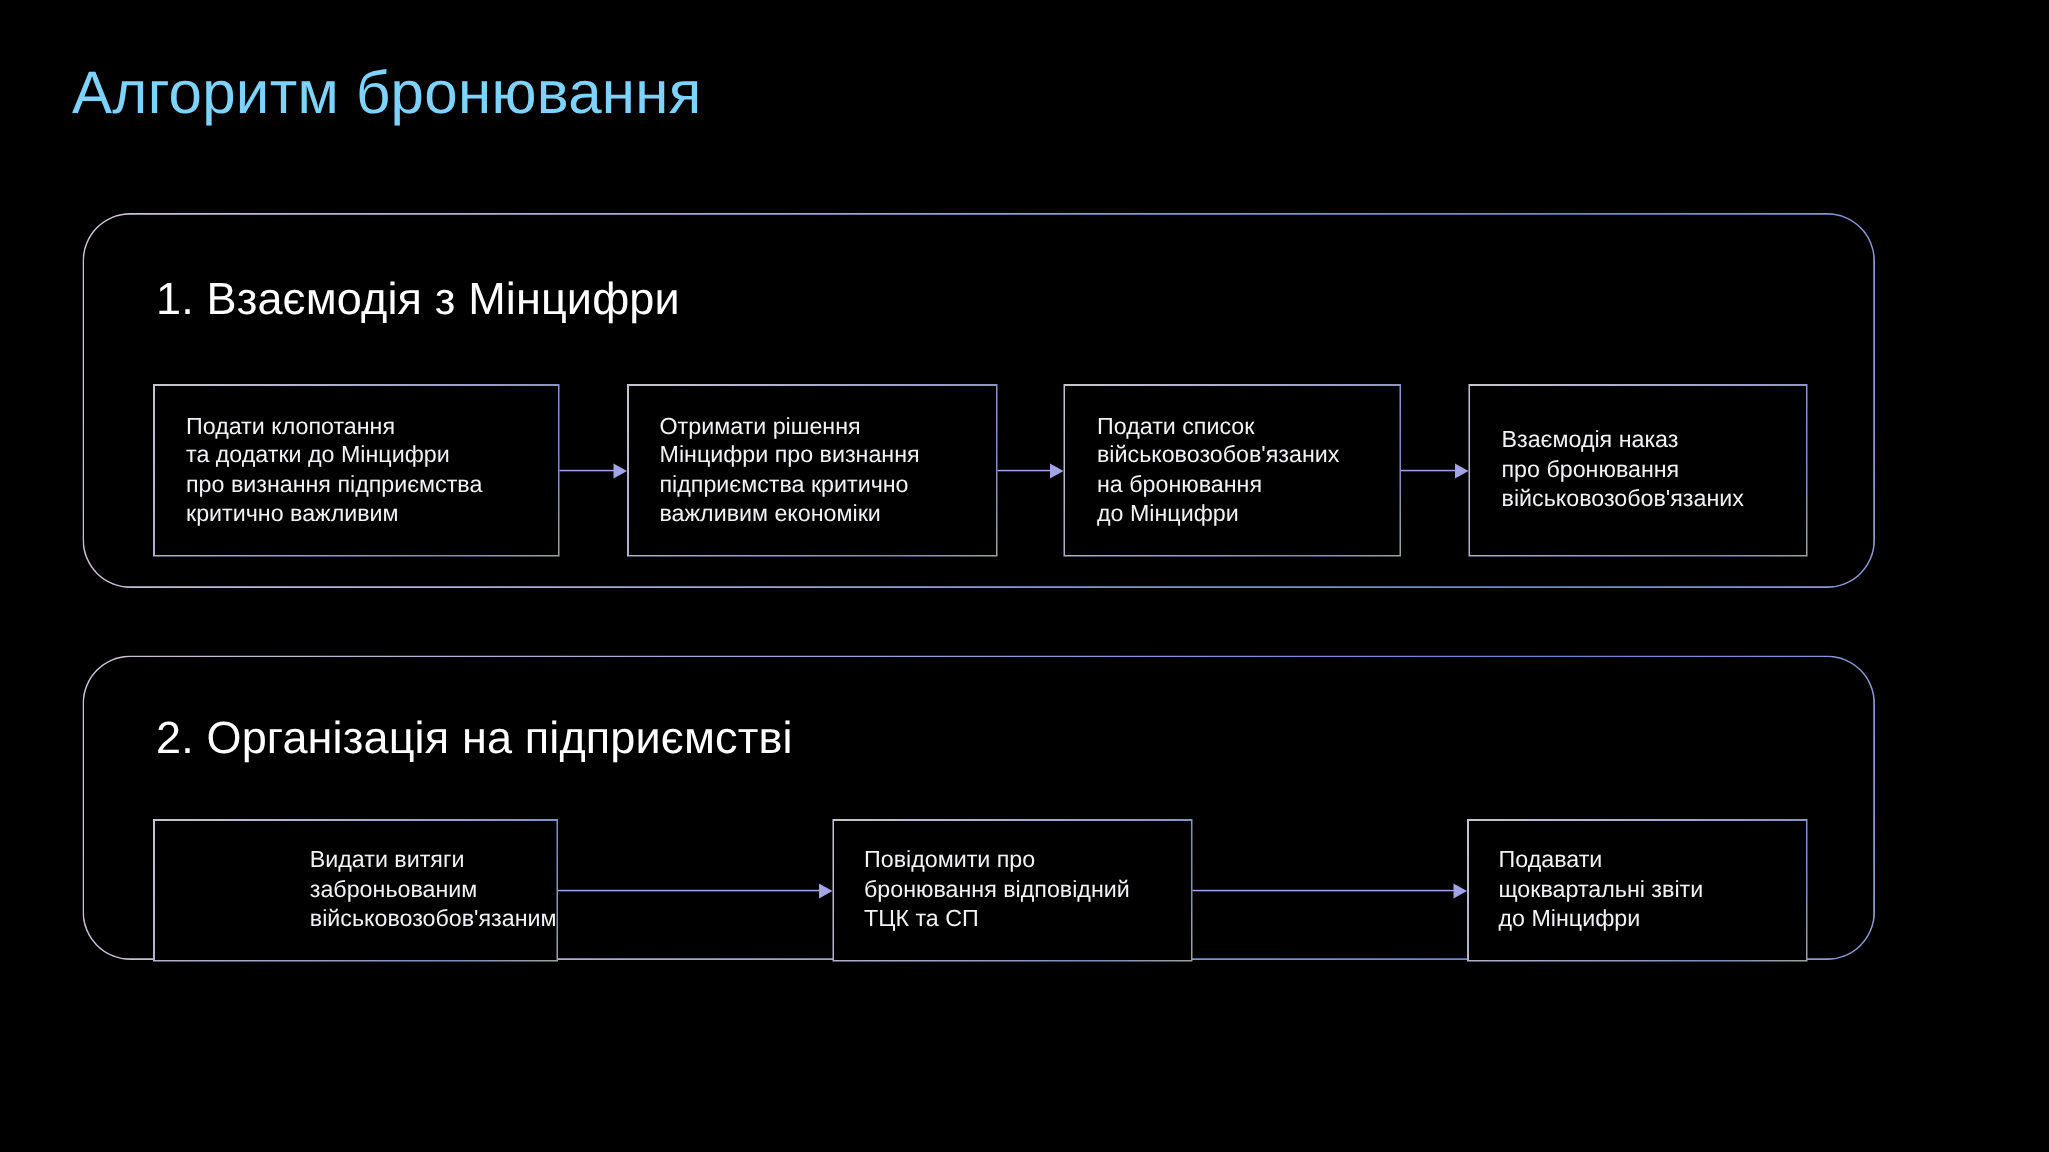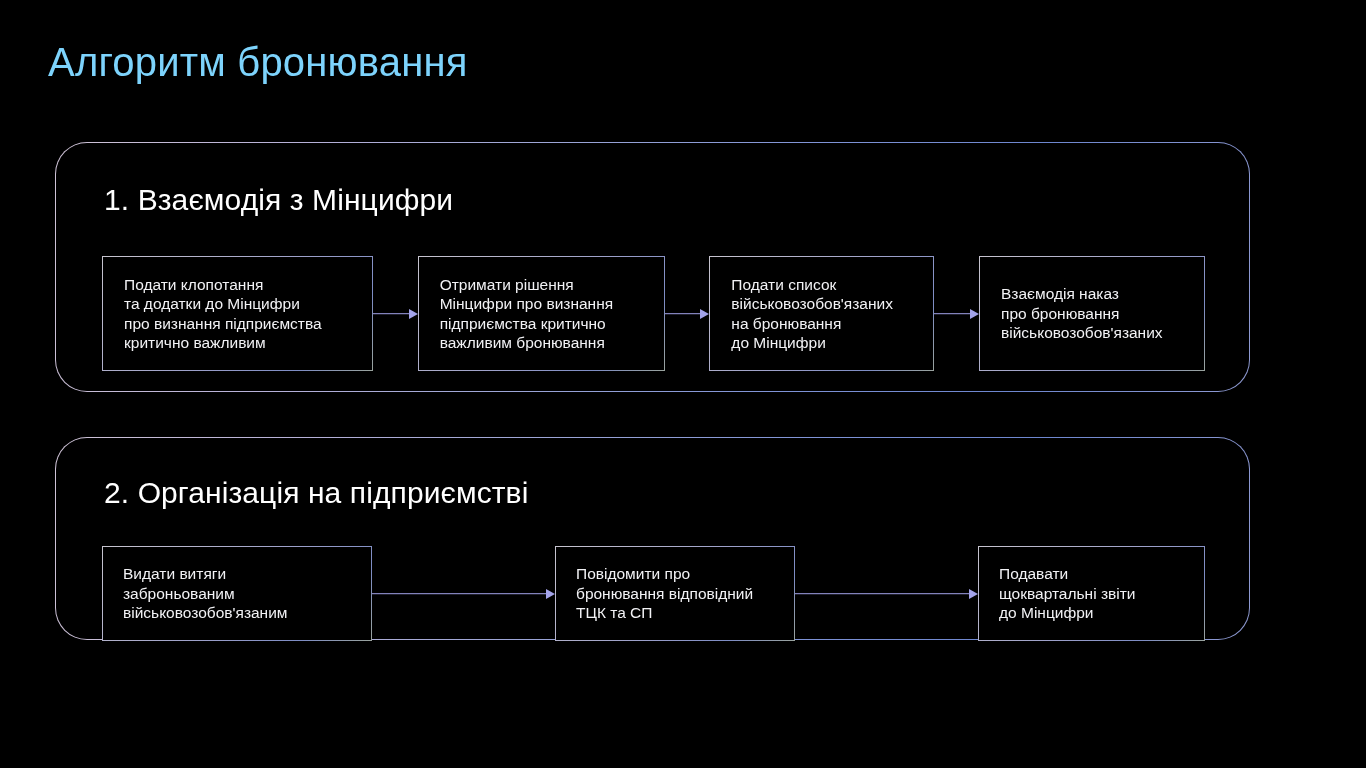--- a/index.html
+++ b/index.html
@@ -102,21 +102,21 @@
     padding-left: 20px;
   }
 
   
   .flow-row--one .step-box:nth-of-type(1) { width: 271px; }
   .flow-row--one .step-box:nth-of-type(2) { width: 247px; }
   .flow-row--one .step-box:nth-of-type(3) { width: 225px; }
   .flow-row--one .step-box:nth-of-type(4) { width: 226px; }
 
   
-  .flow-row--two .step-box:nth-of-type(1) { width: 270px; }
+  .flow-row--two .step-box:nth-of-type(1) { width: 270px; justify-content: flex-end; }
   .flow-row--two .step-box:nth-of-type(2) { width: 240px; }
   .flow-row--two .step-box:nth-of-type(3) { width: 227px; align-items: center; }
 
   
   .arrow {
     flex: 1 1 auto;
     height: 11px;
     position: relative;
     display: block;
     min-width: 18px;
@@ -161,21 +161,21 @@
 
     <span class="arrow">
       <span class="shaft"></span>
         <span class="head"></span>
     </span>
 
     <div class="step-box">
       <div class="step-text">Отримати рішення
 Мінцифри про визнання
 підприємства критично
-важливим бронювання</div>
+важливим економіки</div>
     </div>
 
     <span class="arrow">
       <span class="shaft"></span>
         <span class="head"></span>
     </span>
 
     <div class="step-box">
       <div class="step-text">Подати список
 військовозобов'язаних

